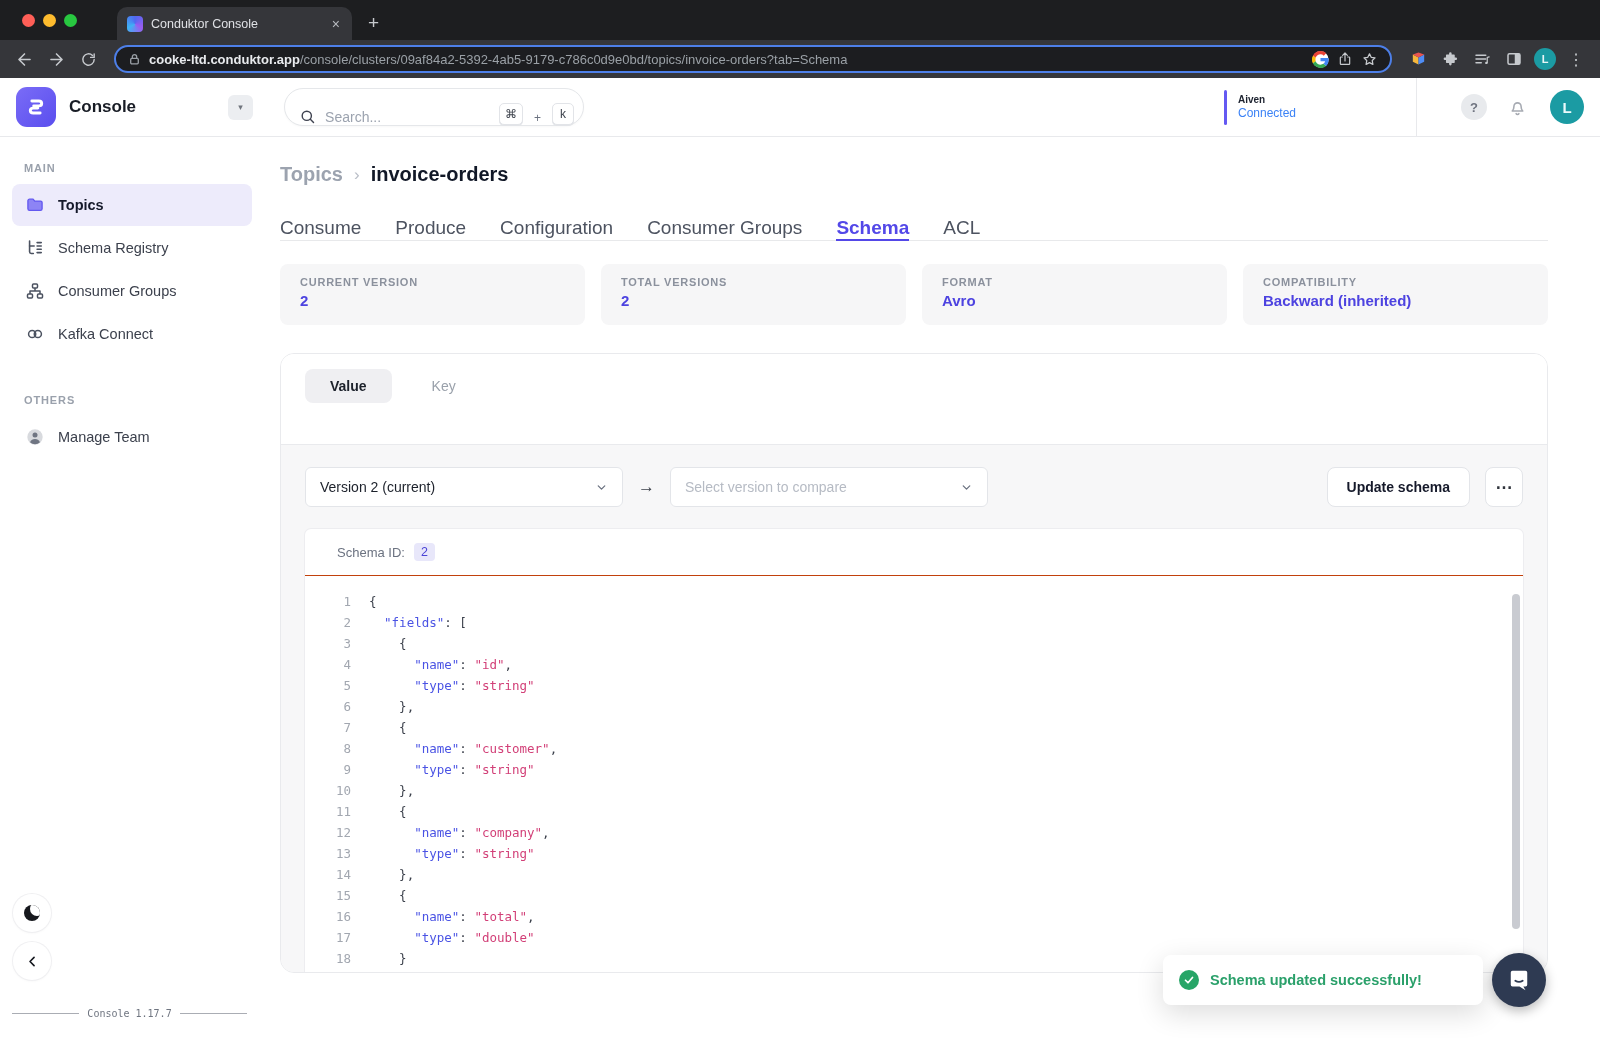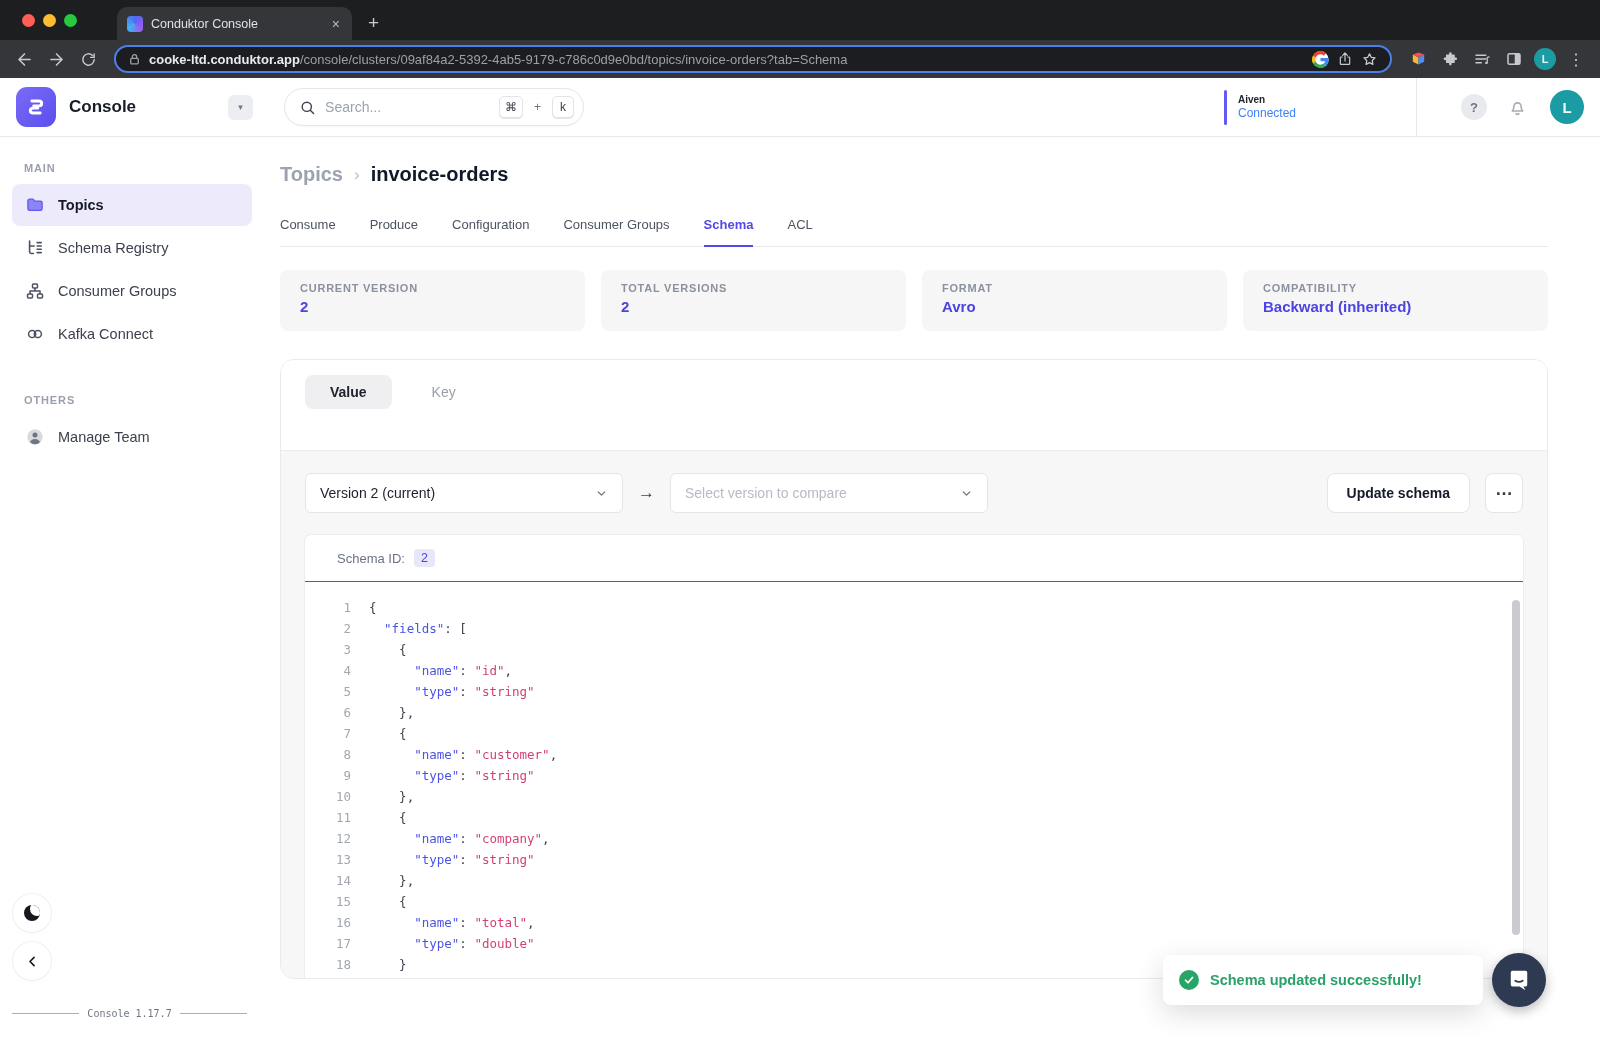--- a/index.html
+++ b/index.html
@@ -33,21 +33,21 @@
 
   
   .app { height:973px; display:flex; flex-direction:column; background:#fff; }
   .app-header { height:59px; border-bottom:1px solid #e8e9ec; display:flex; align-items:center; padding:0 16px; flex-shrink:0; }
   .logo { width:40px; height:40px; border-radius:11px; background:linear-gradient(135deg,#7a6cf7,#5a4eee);
           display:flex; align-items:center; justify-content:center; }
   .app-name { margin-left:13px; font-size:17px; font-weight:700; color:#181c25; }
   .ws-chevron { margin-left:92px; width:25px; height:25px; background:#eceef1; border-radius:6px;
                 display:flex; align-items:center; justify-content:center; font-size:9px; color:#70757e; cursor:pointer; }
   .searchbar { margin-left:31px; width:300px; height:38px; border:1px solid #e5e7ea; border-radius:19px;
-               display:flex; align-items:center; padding:0 9px 0 14px; gap:9px; background:#fff;
+               display:flex; align-items:flex-end; padding:0 9px 0 14px; gap:9px; background:#fff;
                box-shadow:0 1px 2px rgba(0,0,0,.03); cursor:text; }
   .search-ph { font-size:14px; color:#9ca3af; flex:1; }
   .keycap { min-width:22px; height:22px; padding:0 5px; border:1px solid #e2e4e8; border-radius:5px; background:#fff;
             box-shadow:0 1px 0 #e2e4e8; font-size:12px; color:#3c414b; display:flex; align-items:center; justify-content:center; }
   .key-plus { font-size:12px; color:#6b7280; margin:0 2px; }
   .cluster { margin-left:auto; width:192px; display:flex; align-items:center; gap:11px; }
   .cluster-bar { width:3px; height:35px; border-radius:2px; background:#6459f2; }
   .cluster-name { font-size:10px; font-weight:600; color:#1d2330; }
   .cluster-status { font-size:12px; color:#3b82f6; margin-top:1px; }
   .hdr-divider { width:1px; height:58px; background:#e8e9ec; margin-right:44px; }
@@ -76,21 +76,21 @@
   .side-footer .rule { flex:1; height:1px; background:#aaadb4; }
 
   
   .main { flex:1; padding:26px 52px 0 16px; min-width:0; }
   .breadcrumb { display:flex; align-items:center; gap:11px; font-size:20px; }
   .crumb-parent { color:#9ca3af; font-weight:600; cursor:pointer; }
   .crumb-sep { color:#b9bec7; font-size:17px; }
   .crumb-current { color:#111827; font-weight:700; }
 
   .tabs { margin-top:31px; display:flex; gap:34px; border-bottom:1px solid #e8e9eb; }
-  .tab { padding-bottom:13px; font-size:13px; color:#4d5360; cursor:pointer; border-bottom:2px solid transparent; margin-bottom:-1px; }
+  .tab { font-size:19px; color:#4d5360; cursor:pointer; border-bottom:2px solid transparent; margin-bottom:-1px; }
   .tab.active { color:#5348e8; font-weight:600; border-bottom-color:#5348e8; }
 
   .stats { margin-top:23px; display:grid; grid-template-columns:repeat(4,1fr); gap:16px; }
   .stat-card { background:#f6f6f7; border-radius:8px; height:61px; padding:12px 20px; }
   .stat-label { font-size:11px; font-weight:700; letter-spacing:.07em; color:#8b919d; }
   .stat-value { margin-top:4px; font-size:15px; font-weight:700; color:#4d43e0; }
 
   .panel { margin-top:28px; border:1px solid #e9eaed; border-radius:14px; height:620px;
            display:flex; flex-direction:column; overflow:hidden;gap:26px; }
   .toggle-row { padding:15px 24px; display:flex; align-items:center; gap:30px; background:#fff; flex-shrink:0; }

